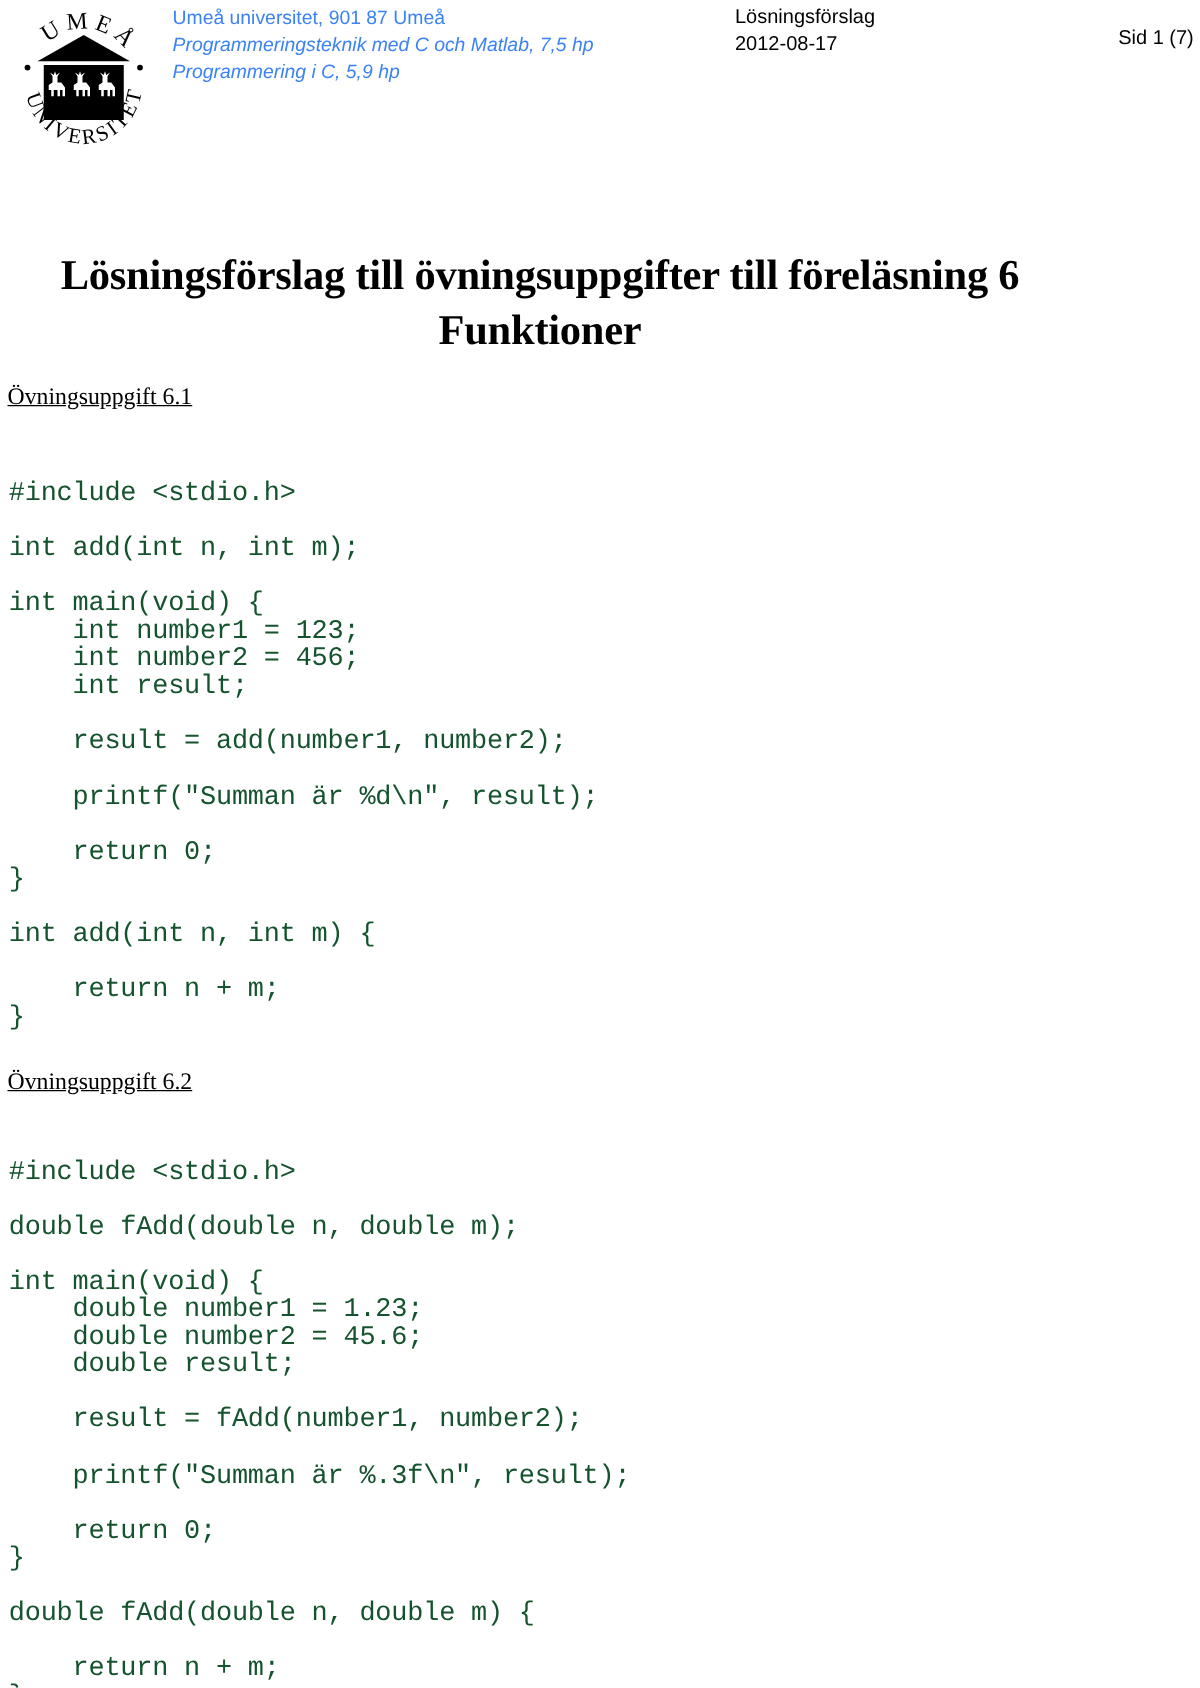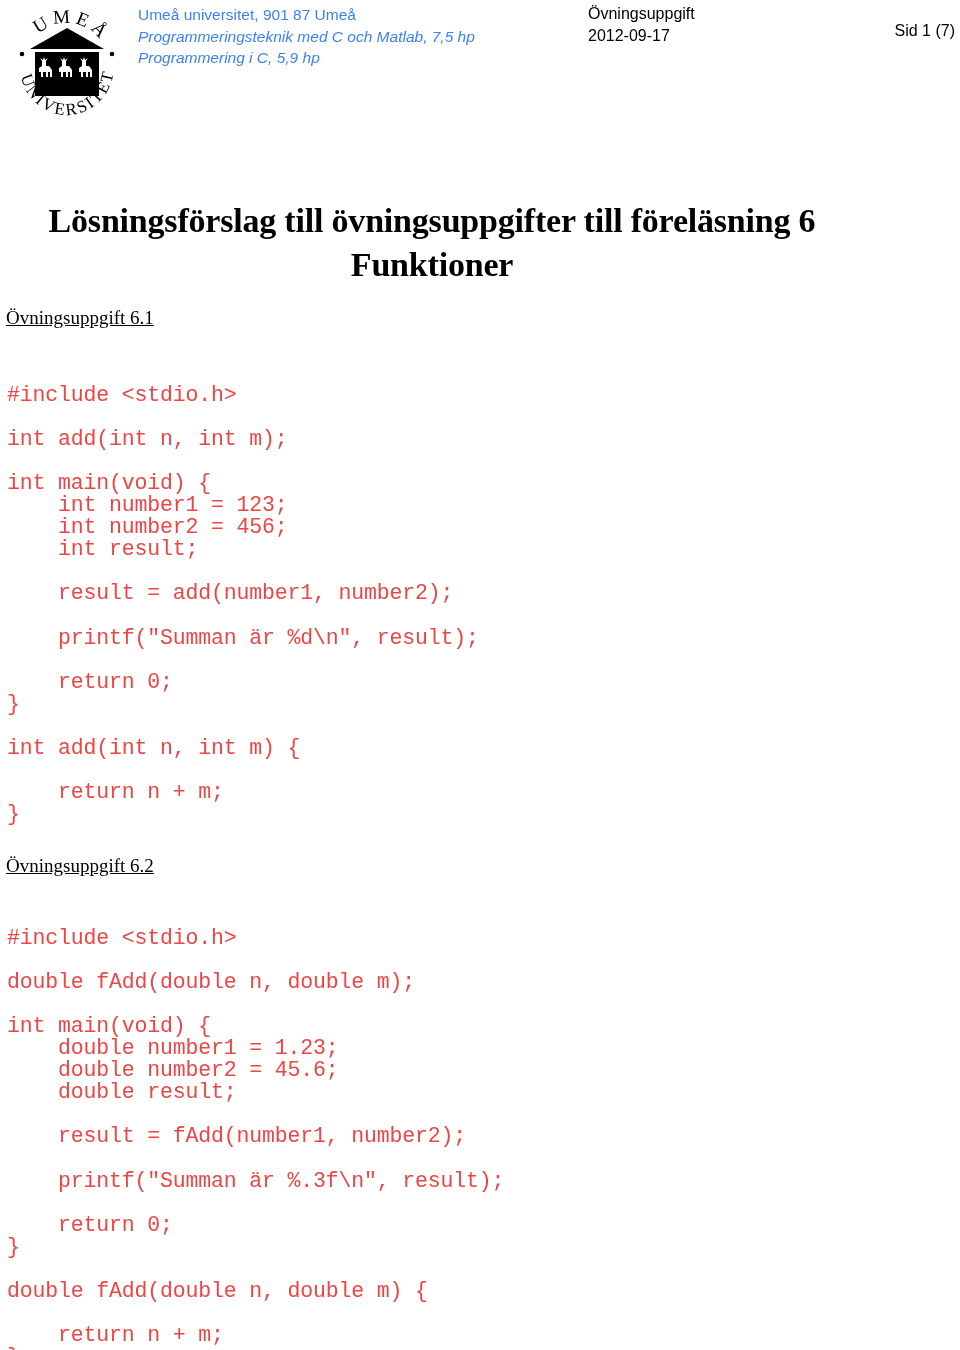--- a/index.html
+++ b/index.html
@@ -103,21 +103,21 @@
   #heading-61 { top: 307px; }
   #heading-62 { top: 855px; }
 
   .code-block {
     position: absolute;
     left: 7px;
     font-family: "Liberation Mono", "DejaVu Sans Mono", monospace;
     font-size: 21.5px;
     line-height: 22.1px;
     white-space: pre;
-    color: #ef4444;
+    color: #14532d;
     letter-spacing: -0.15px;
   }
   #code-61 { top: 362px; }
   #code-62 { top: 905px; }
 
   .code-block .code-line {
     display: block;
     min-height: 22.1px;
   }
   .code-block .blank { height: 22.1px; }
@@ -165,22 +165,22 @@
       </svg>
     </div>
 
     <div class="header-org">
       <div class="line">Umeå universitet, 901 87 Umeå</div>
       <div class="line it">Programmeringsteknik med C och Matlab, 7,5 hp</div>
       <div class="line it">Programmering i C, 5,9 hp</div>
     </div>
 
     <div class="header-doctype">
-      <div>Övningsuppgift</div>
-      <div>2012-09-17</div>
+      <div>Lösningsförslag</div>
+      <div>2012-08-17</div>
     </div>
 
     <div class="header-page">Sid 1 (7)</div>
   </div>
 
   <h1 class="doc-title">
     <span class="t-line">Lösningsförslag till övningsuppgifter till föreläsning 6</span>
     <span class="t-line">Funktioner</span>
   </h1>
 

